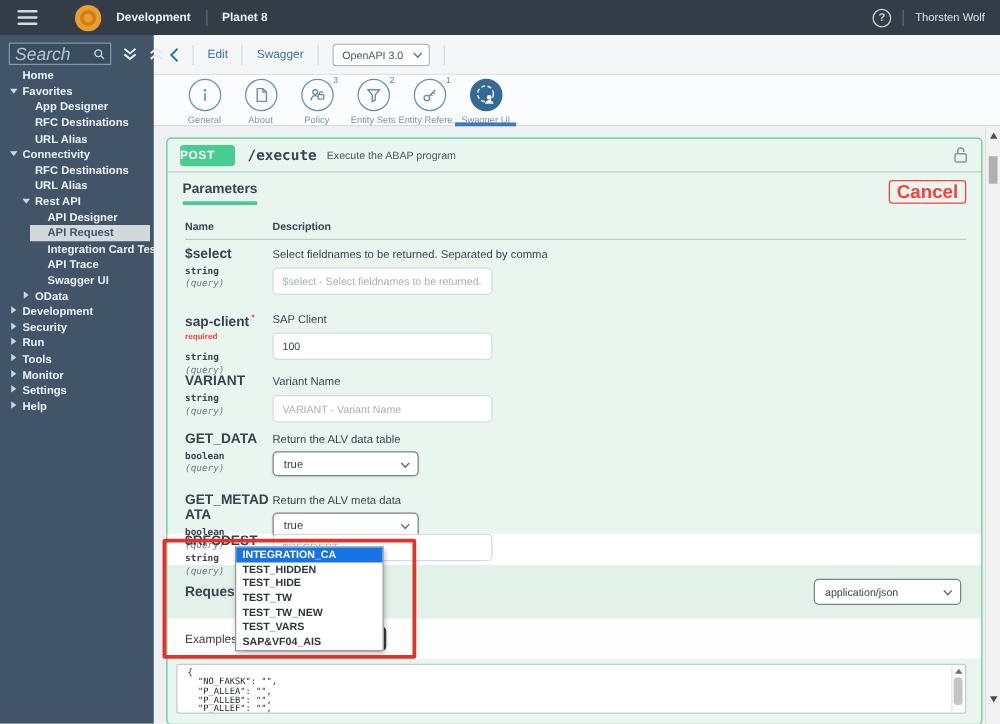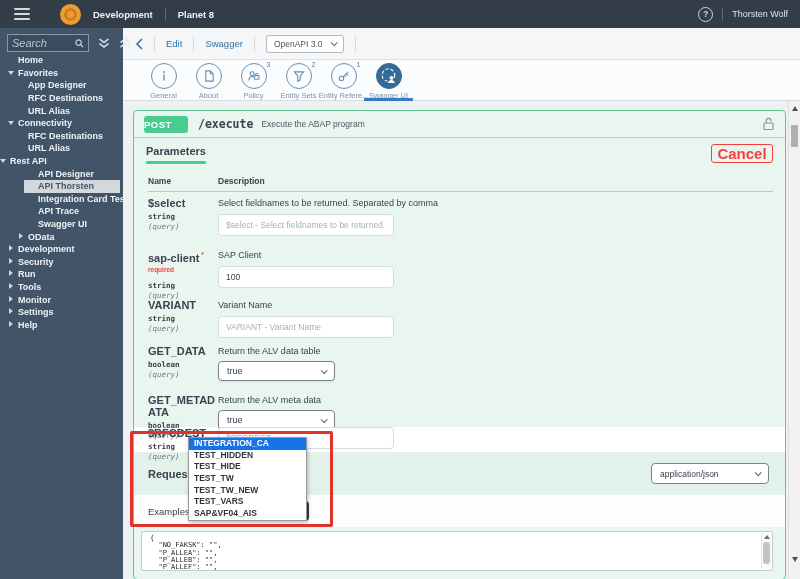--- a/index.html
+++ b/index.html
@@ -20,21 +20,21 @@
     font-size:9px; font-weight:bold; display:flex; align-items:center; justify-content:center; }
   .tb-right .tb-div { margin:0 9px 0 9px; }
   .user-name { font-size:9px; color:#dfe6ec; margin-right:12px; }
 
   
   .sidebar { position:absolute; left:0; top:28px; width:123px; bottom:0; background:#415468; z-index:50; }
   .search-row { height:25px; display:flex; align-items:center; padding:5px 0 0 7px; }
   .search-box { width:82px; height:18px; background:#394d5f; border:1px solid #8298ab;
     display:flex; align-items:center; padding:0 4px; }
   .search-box input { flex:1; min-width:0; background:transparent; border:none; outline:none;
-    font-style:italic; font-size:11px; color:#cfd9e1; font-family:"Liberation Sans",sans-serif; }
+    font-style:italic; font-size:14px; color:#cfd9e1; font-family:"Liberation Sans",sans-serif; }
   .search-box input::placeholder { color:#b9c6d1; }
   .dbl-chev { margin-left:9px; cursor:pointer; display:flex; }
   .tree { margin-top:1px;text-align:center; }
   .s-item { height:12.6px; display:flex; align-items:center; color:#edf2f6; font-size:9px; font-weight:bold;
     position:relative; white-space:nowrap; cursor:pointer; }
   .s-item.selected::before { content:''; position:absolute; left:24px; right:3px; top:0; bottom:0; background:#d3d8dc; }
   .s-item.selected .s-label { color:#45566a; }
   .s-label { position:relative; }
   .arr { display:inline-block; width:10px; flex:none; position:relative; }
   .arr.down::after { content:''; position:absolute; left:0; top:-2px; border-left:3.5px solid transparent;
@@ -202,29 +202,29 @@
       <div class="s-item" style="padding-left: 8px;">
         <span class="arr down"></span>
         <span class="s-label">Connectivity</span>
       </div>
       <div class="s-item" style="padding-left: 28px;">
         <span class="s-label">RFC Destinations</span>
       </div>
       <div class="s-item" style="padding-left: 28px;">
         <span class="s-label">URL Alias</span>
       </div>
-      <div class="s-item" style="">
+      <div class="s-item" style="padding-left: 18px;">
         <span class="arr down"></span>
         <span class="s-label">Rest API</span>
       </div>
       <div class="s-item" style="padding-left: 38px;">
         <span class="s-label">API Designer</span>
       </div>
       <div class="s-item selected" style="padding-left: 38px;">
-        <span class="s-label">API Thorsten</span>
+        <span class="s-label">API Request</span>
       </div>
       <div class="s-item" style="padding-left: 38px;">
         <span class="s-label">Integration Card Test</span>
       </div>
       <div class="s-item" style="padding-left: 38px;">
         <span class="s-label">API Trace</span>
       </div>
       <div class="s-item" style="padding-left: 38px;">
         <span class="s-label">Swagger UI</span>
       </div>

